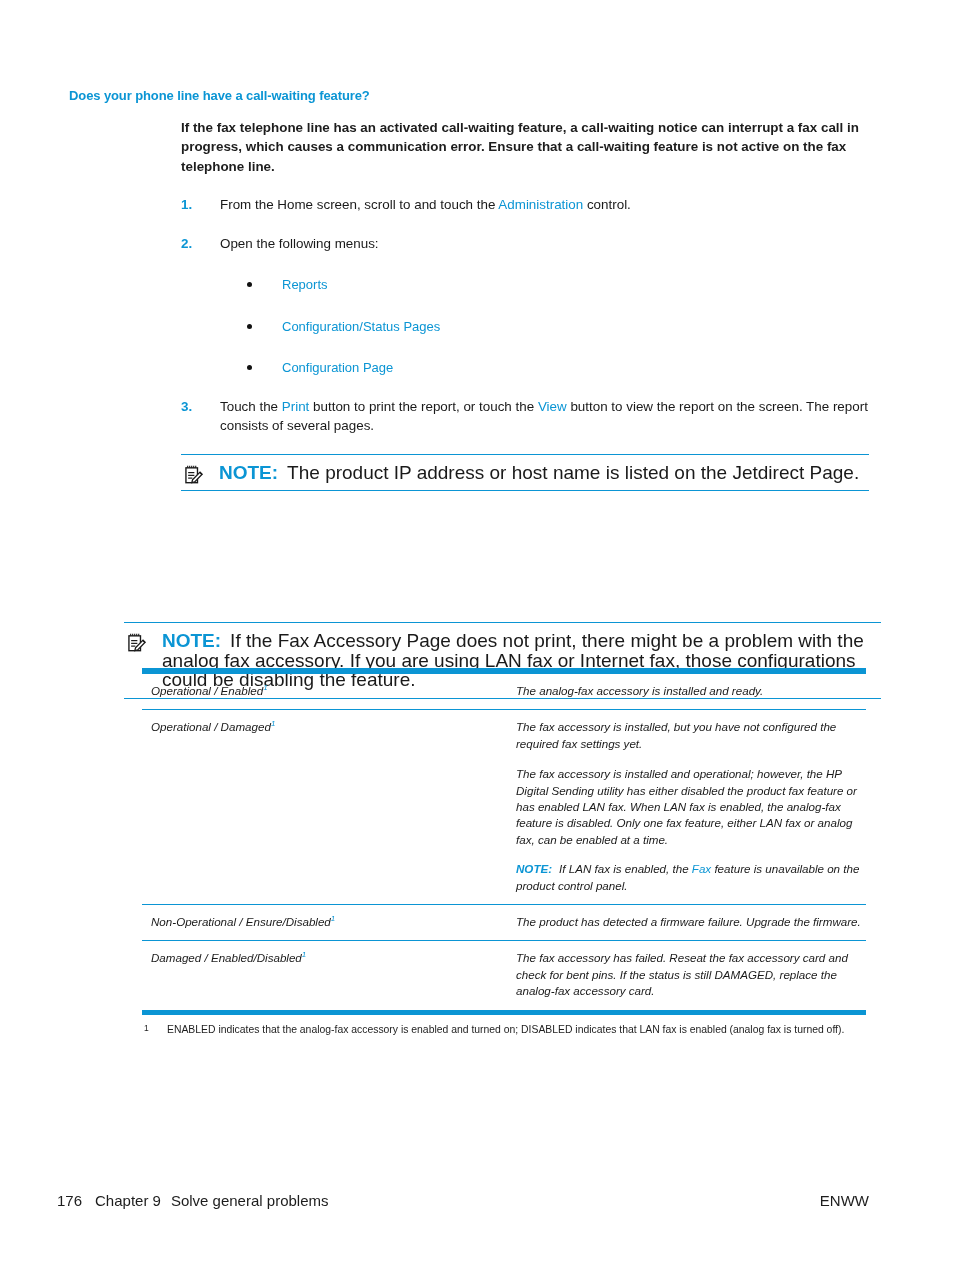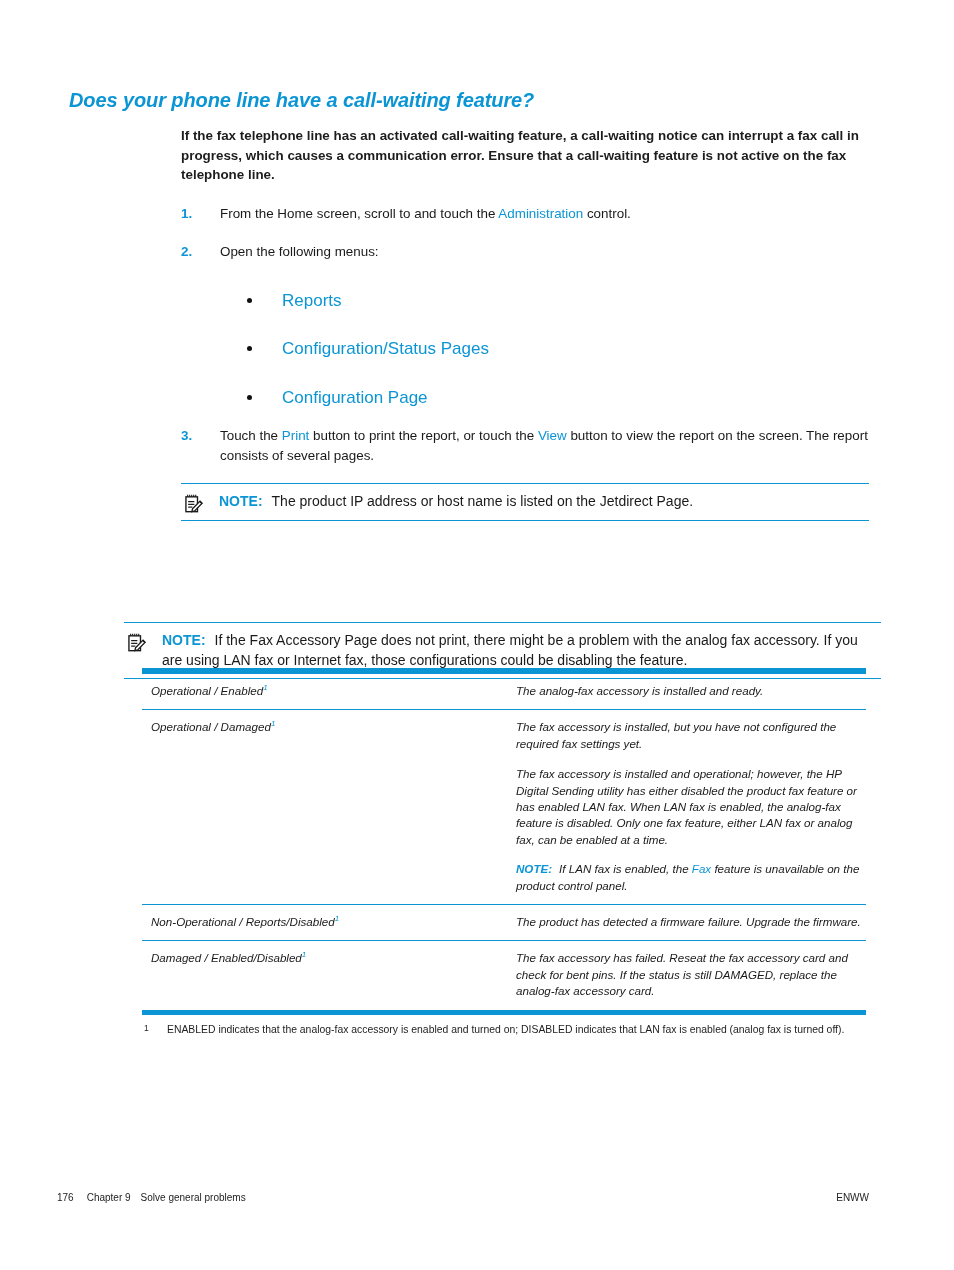--- a/index.html
+++ b/index.html
@@ -26,26 +26,25 @@
   
   .content {
     position: absolute;
     left: 69px;
     top: 88px;
     width: 800px;
   }
 
   h2.sec-head {
     color: #0b95d4;
-    font-size: 20px;
+    font-size: 13px;
     font-weight: bold;
     letter-spacing: -0.1px;
     margin: 0 0 14px 0;
     line-height: 1.2;
-    font-style: italic;
   }
   .sec-head.second { margin-top: 38px; }
 
   .body-block {
     margin-left: 112px;
     width: 688px;
   }
 
   p.para {
     font-size: 13.4px;
@@ -83,22 +82,22 @@
 
   ul.bullets {
     list-style: none;
     margin: 0;
     padding: 0;
     margin-left: 25px;
   }
   ul.bullets > li {
     position: relative;
     padding-left: 37px;
-    margin-top: 29px;
-    font-size: 17px;
+    margin-top: 22px;
+    font-size: 13px;
     line-height: 19.5px;
     color: #0b95d4;
   }
   ul.bullets > li > .dot {
     position: absolute;
     left: 2px;
     top: 7px;
     width: 5px;
     height: 5px;
     border-radius: 50%;
@@ -109,21 +108,21 @@
   .note {
     position: relative;
     border-top: 1.4px solid #0b95d4;
     border-bottom: 1.4px solid #0b95d4;
     padding: 8px 0 8px 0;
     box-sizing: border-box;
   }
   .note-inner {
     position: relative;
     padding-left: 38px;
-    font-size: 14px;
+    font-size: 19px;
     line-height: 19.5px;
   }
   .note .note-label {
     color: #0b95d4;
     font-weight: bold;
     margin-right: 9px;
   }
   .note-icon {
     position: absolute;
     left: 2px;
@@ -207,21 +206,21 @@
     top: -2px;
     font-size: 8.5px;
   }
 
   
   .footer {
     position: absolute;
     left: 57px;
     top: 1192px;
     width: 812px;
-    font-size: 10px;
+    font-size: 15px;
     color: #1d1d1d;
   }
   .footer .left { float: left; }
   .footer .left .pg { margin-right: 13px; }
   .footer .left .ch { margin-right: 10px; }
   .footer .right { float: right; }
 </style>
 </head>
 <body>
 
@@ -306,21 +305,21 @@
           <td class="c1"><span>Operational / Damaged</span><sup class="fn">1</sup></td>
           <td class="c2">
             <div>The fax accessory is installed, but you have not configured the required fax settings yet.</div>
             <div class="cell-gap">The fax accessory is installed and operational; however, the HP Digital Sending utility has either disabled the product fax feature or has enabled LAN fax. When LAN fax is enabled, the analog-fax feature is disabled. Only one fax feature, either LAN fax or analog fax, can be enabled at a time.</div>
             <div class="cell-note">
               <span class="nl">NOTE:</span><span>If LAN fax is enabled, the </span><span class="blue">Fax</span><span> feature is unavailable on the product control panel.</span>
             </div>
           </td>
         </tr>
         <tr>
-          <td class="c1"><span>Non-Operational / Reports/Disabled</span><sup class="fn">1</sup></td>
+          <td class="c1"><span>Non-Operational / Ensure/Disabled</span><sup class="fn">1</sup></td>
           <td class="c2">
               <div>The product has detected a firmware failure. Upgrade the firmware.</div>
             </td>
         </tr>
         <tr>
           <td class="c1"><span>Damaged / Enabled/Disabled</span><sup class="fn">1</sup></td>
           <td class="c2">
               <div>The fax accessory has failed. Reseat the fax accessory card and check for bent pins. If the status is still DAMAGED, replace the analog-fax accessory card.</div>
             </td>
         </tr>

